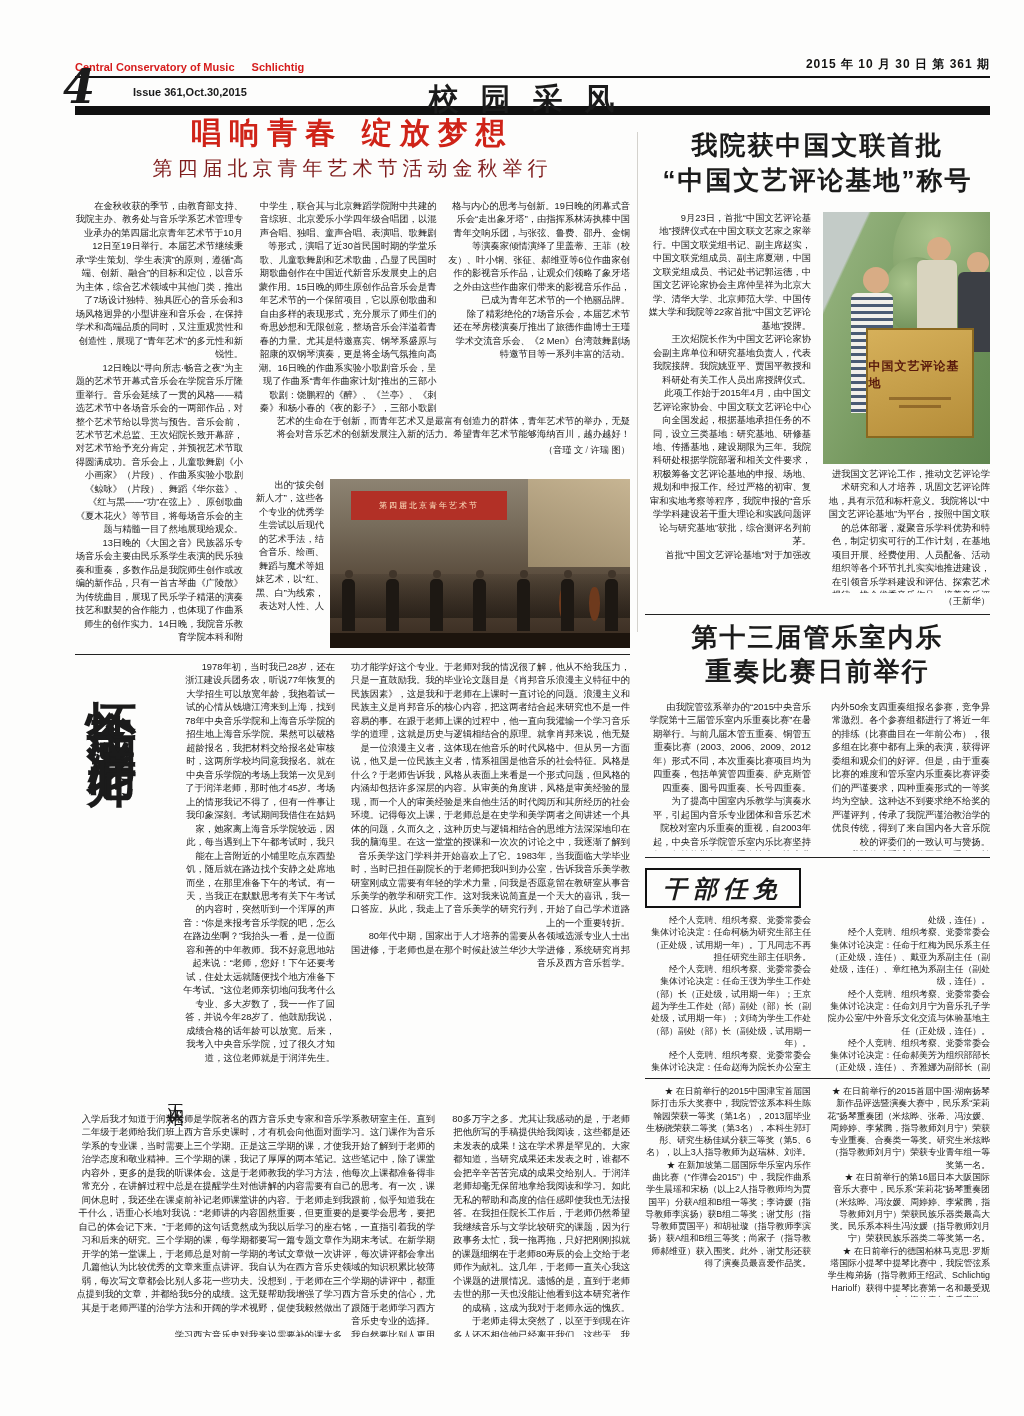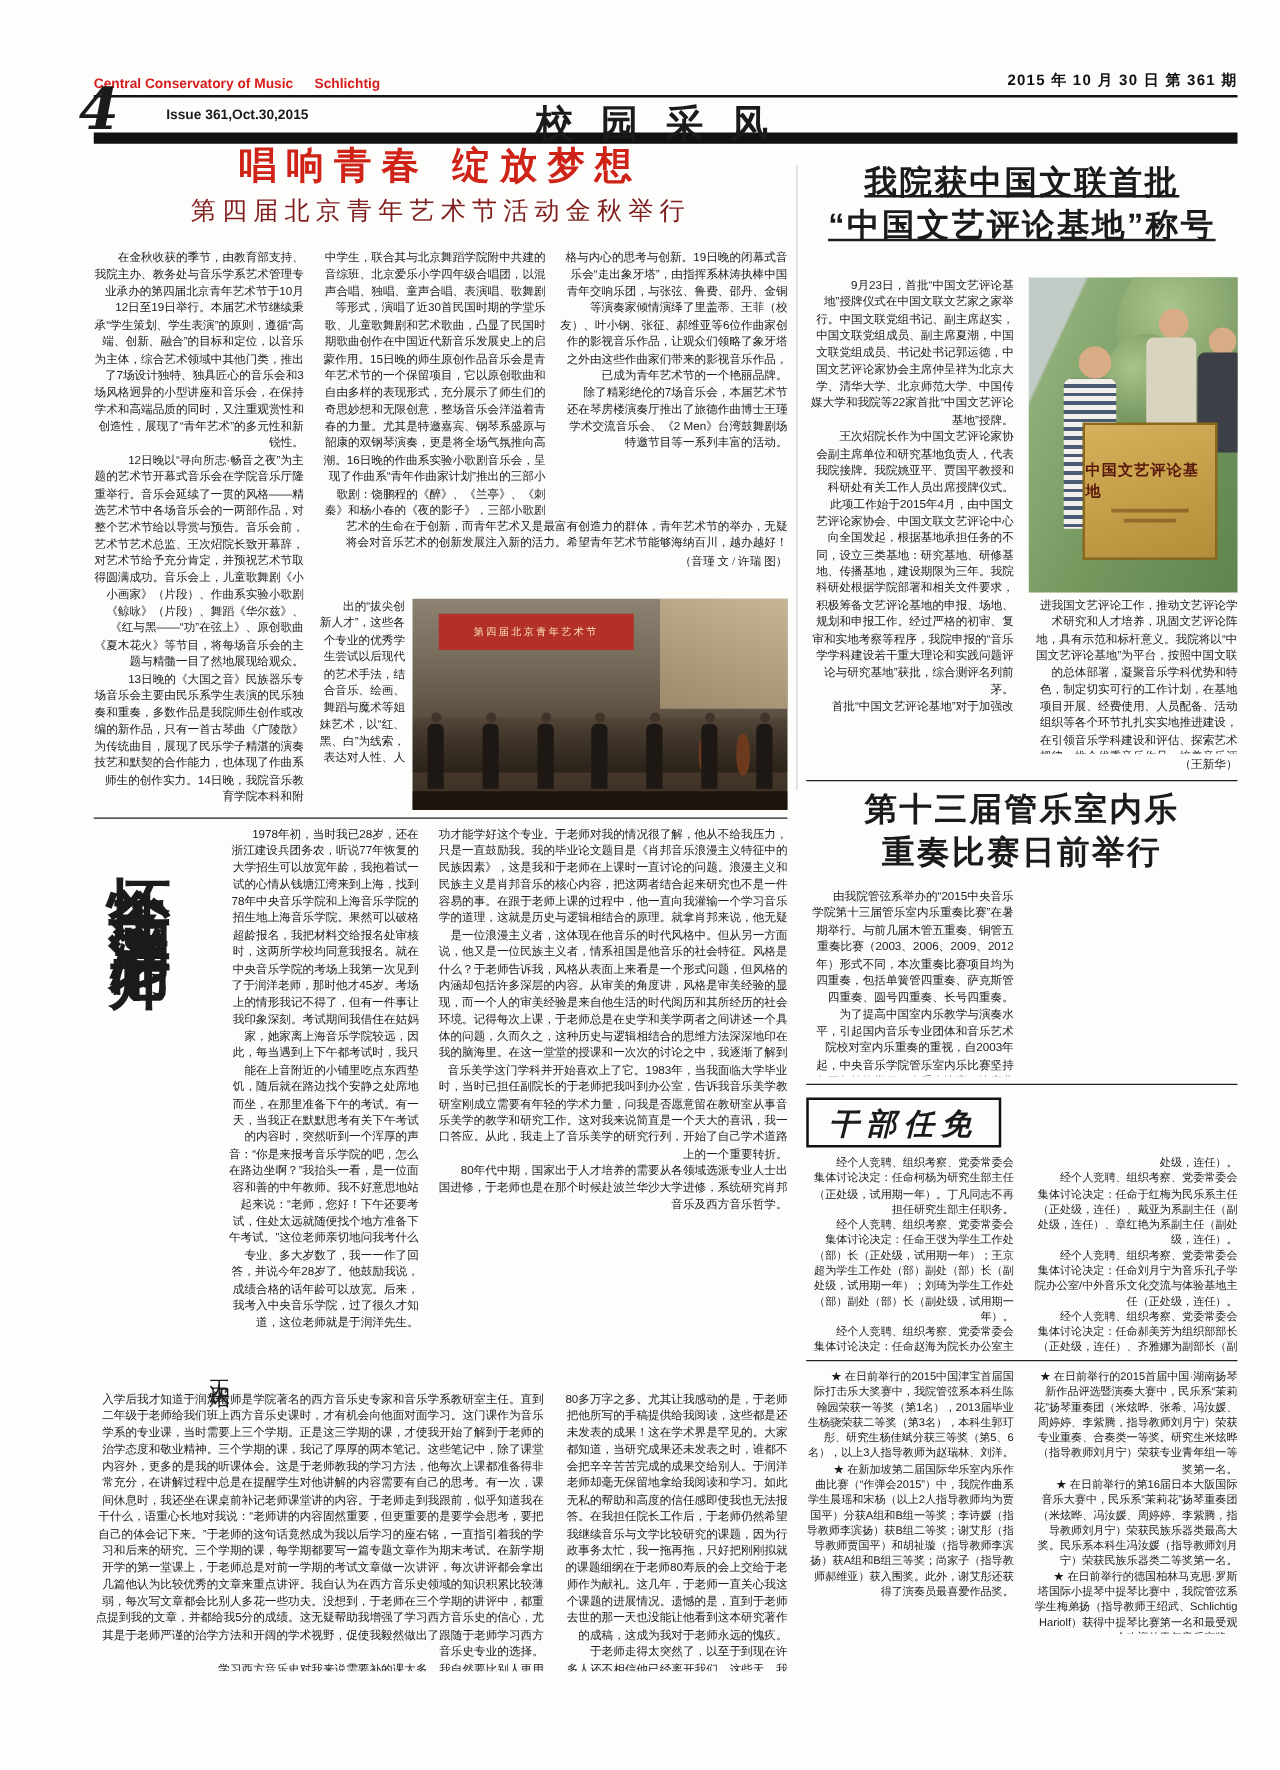--- a/index.html
+++ b/index.html
@@ -58,37 +58,37 @@
   .mem-vtitle{writing-mode:vertical-rl;font-family:"Liberation Serif",serif;font-weight:bold;
               font-size:50px;letter-spacing:10px;line-height:1;margin-left:12px;}
   .mem-author{position:absolute;right:-4px;bottom:6px;writing-mode:vertical-rl;font-size:17px;
               font-family:"Liberation Serif",serif;letter-spacing:3px;}
   .mem-c1{width:152px;flex:none;margin-right:10px;}
   .mem-c2{flex:1;}
   .mem-lower{display:flex;margin-top:8px;height:224px;}
   .mem-lowleft{width:360px;flex:none;margin-right:10px;}
   .mem-lowright{flex:1;}
   
-  .a2-title{text-align:center;font-size:26px;font-weight:bold;line-height:1.35;letter-spacing:2px;height:82px;text-decoration:underline;}
-  .a2-body{display:flex;height:396px;margin-top:12px;}
+  .a2-title{text-align:center;font-size:26px;font-weight:bold;line-height:1.35;letter-spacing:2px;height:82px;}
+  .a2-body{display:flex;height:396px;margin-top:2px;}
   .a2-body .cl{width:166px;flex:none;margin-right:12px;}
   .a2-body .cr{flex:1;display:flex;flex-direction:column;}
   
   .photo2{height:252px;position:relative;overflow:hidden;
           background:linear-gradient(115deg,#c3cbc7 0%,#c3cbc7 16%,#8fae78 17%,#74975e 55%,#5f854f 100%);}
   .p2-tree{position:absolute;border-radius:50%;background:radial-gradient(circle at 35% 35%,#a9c48c,#5d7f49);}
   .p2-head{position:absolute;border-radius:50%;background:#d8ac85;}
   .p2-body{position:absolute;border-radius:6px 6px 0 0;}
   .p2-plaque{position:absolute;left:26%;top:46%;width:62%;height:42%;
              background:linear-gradient(160deg,#d6b05a,#b58d39);border:2px solid #8a681f;
              display:flex;flex-direction:column;align-items:center;justify-content:center;}
   .p2-plaque .ptxt{font-size:12px;font-weight:bold;color:#58180c;letter-spacing:1px;}
   .p2-plaque .pline{width:60%;height:3px;background:rgba(90,50,10,.45);margin-top:5px;}
   .a3-title{text-align:center;font-size:26px;font-weight:bold;line-height:1.3;letter-spacing:2px;height:80px;margin-top:2px;}
-  .a3-body{display:flex;height:150px;flex-direction:column;}
+  .a3-body{display:flex;height:150px;}
   .a3-body .cl{width:166px;flex:none;margin-right:12px;}
   .a3-body .cr{flex:1;}
   
   .sec-box{display:inline-block;border:2px solid #111;padding:3px 16px 1px;margin:4px 0 6px;
            font-family:"DejaVu Serif",serif;font-style:italic;font-weight:bold;font-size:24px;letter-spacing:6px;}
   .sec-body{display:flex;font-size:8.9px;line-height:1.38;}
   .sec-body .cl{width:166px;flex:none;margin-right:12px;}
   .sec-body .cr{flex:1;}
   .sec1-body{height:158px;overflow:hidden;}
   .sec2-body{height:212px;overflow:hidden;}

